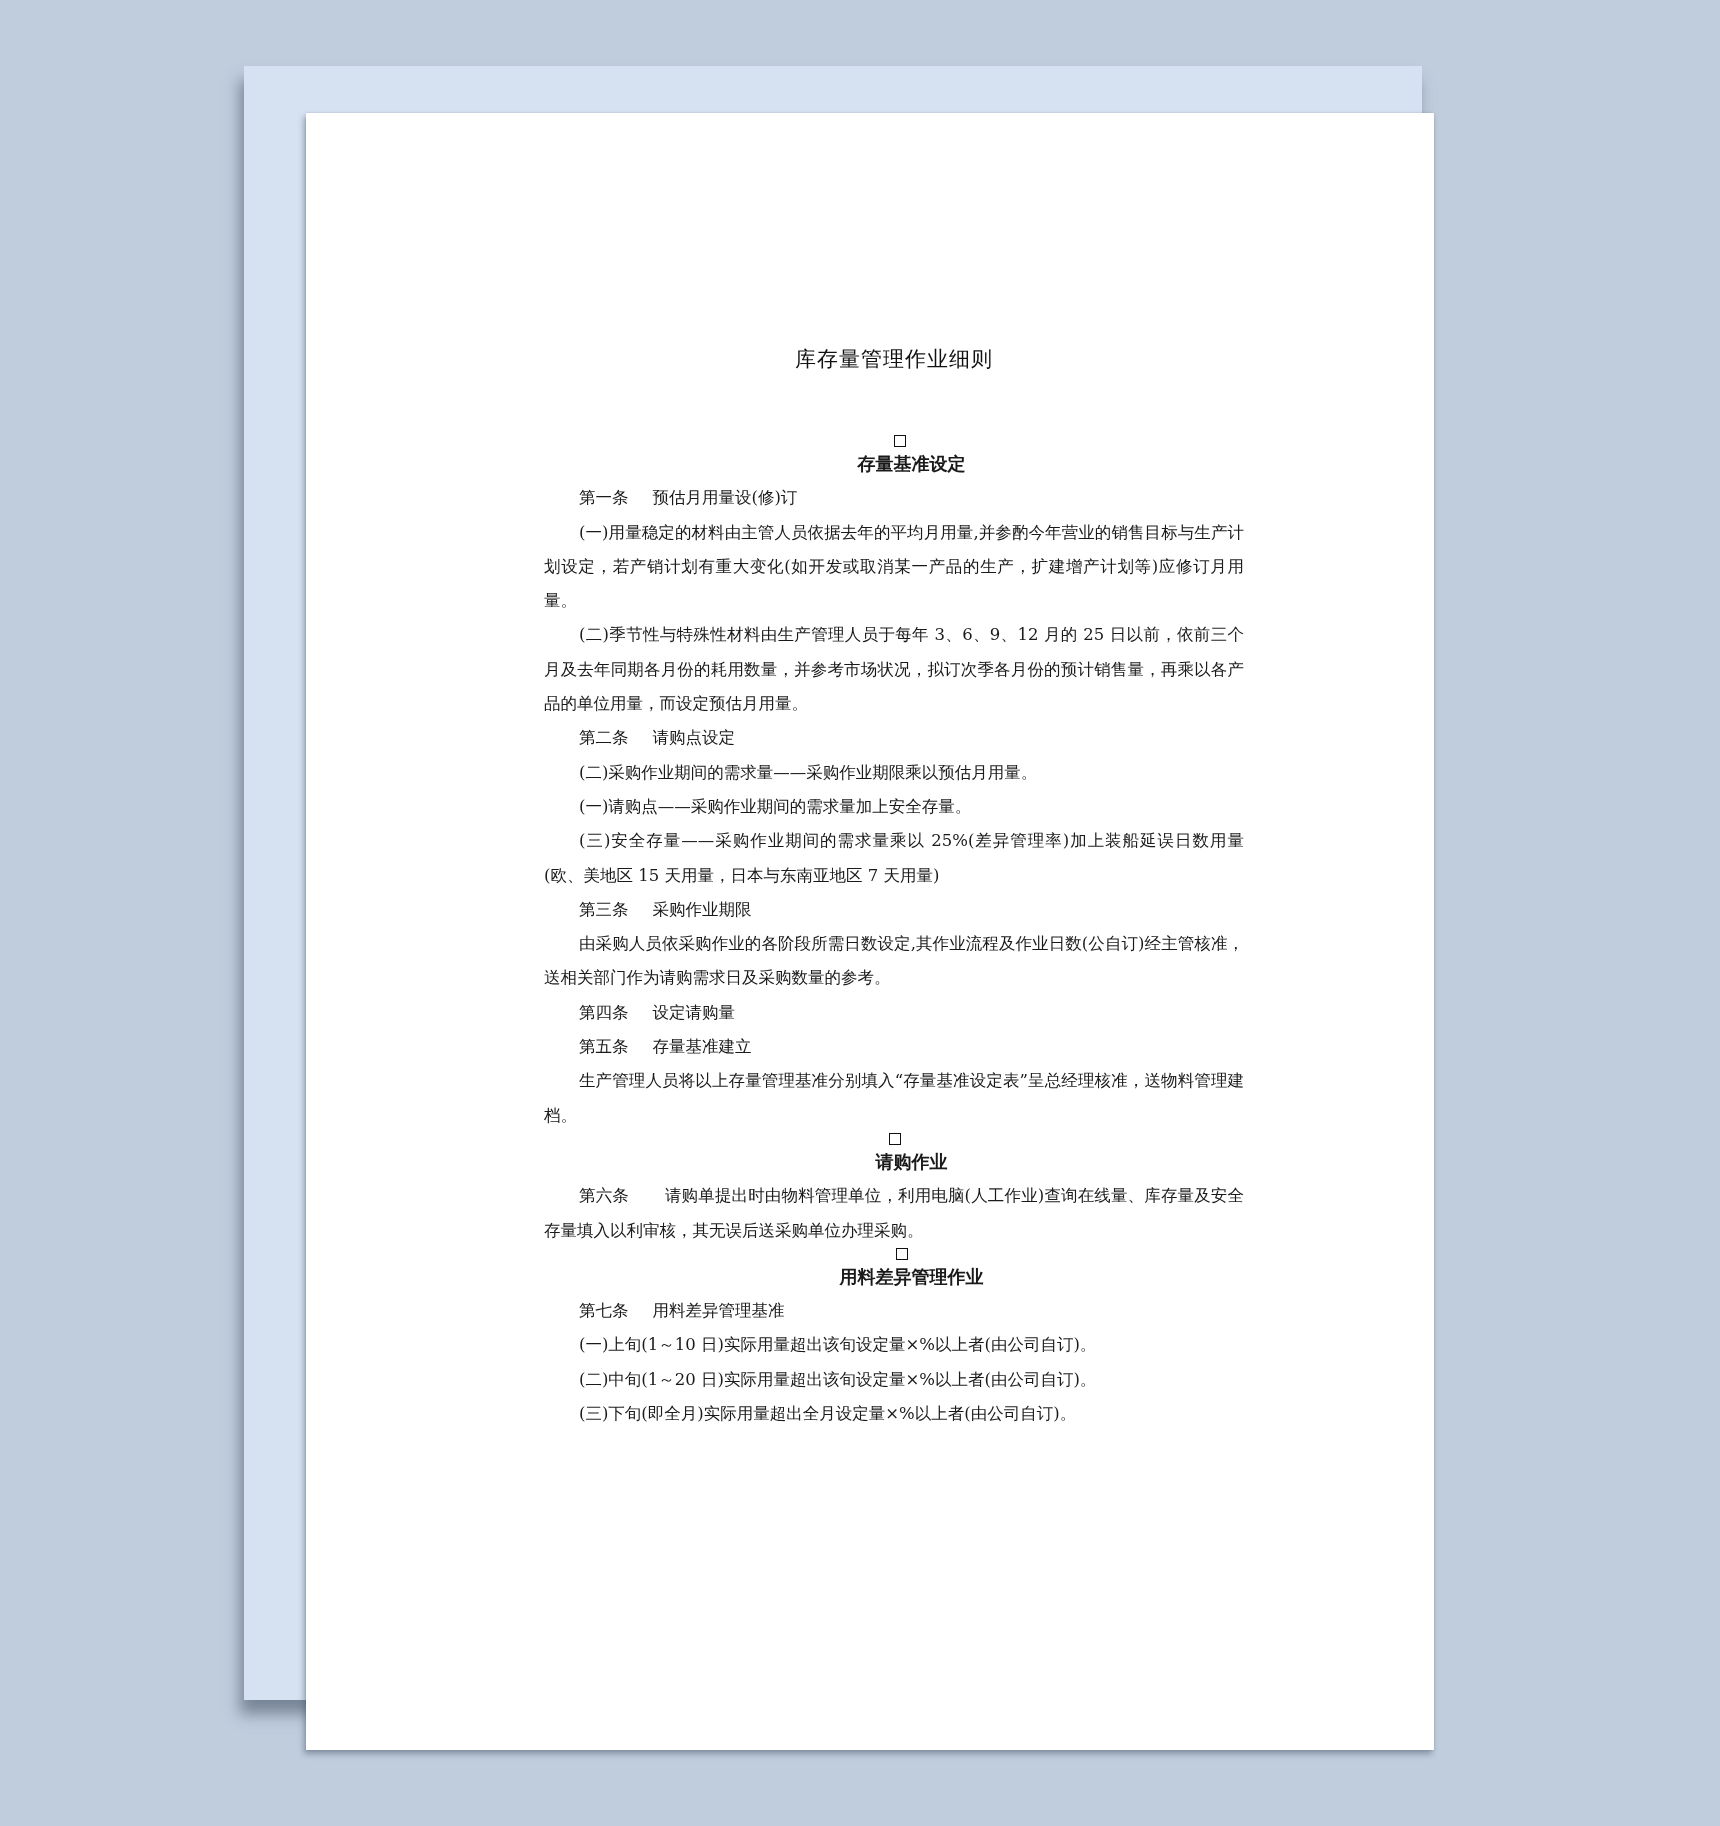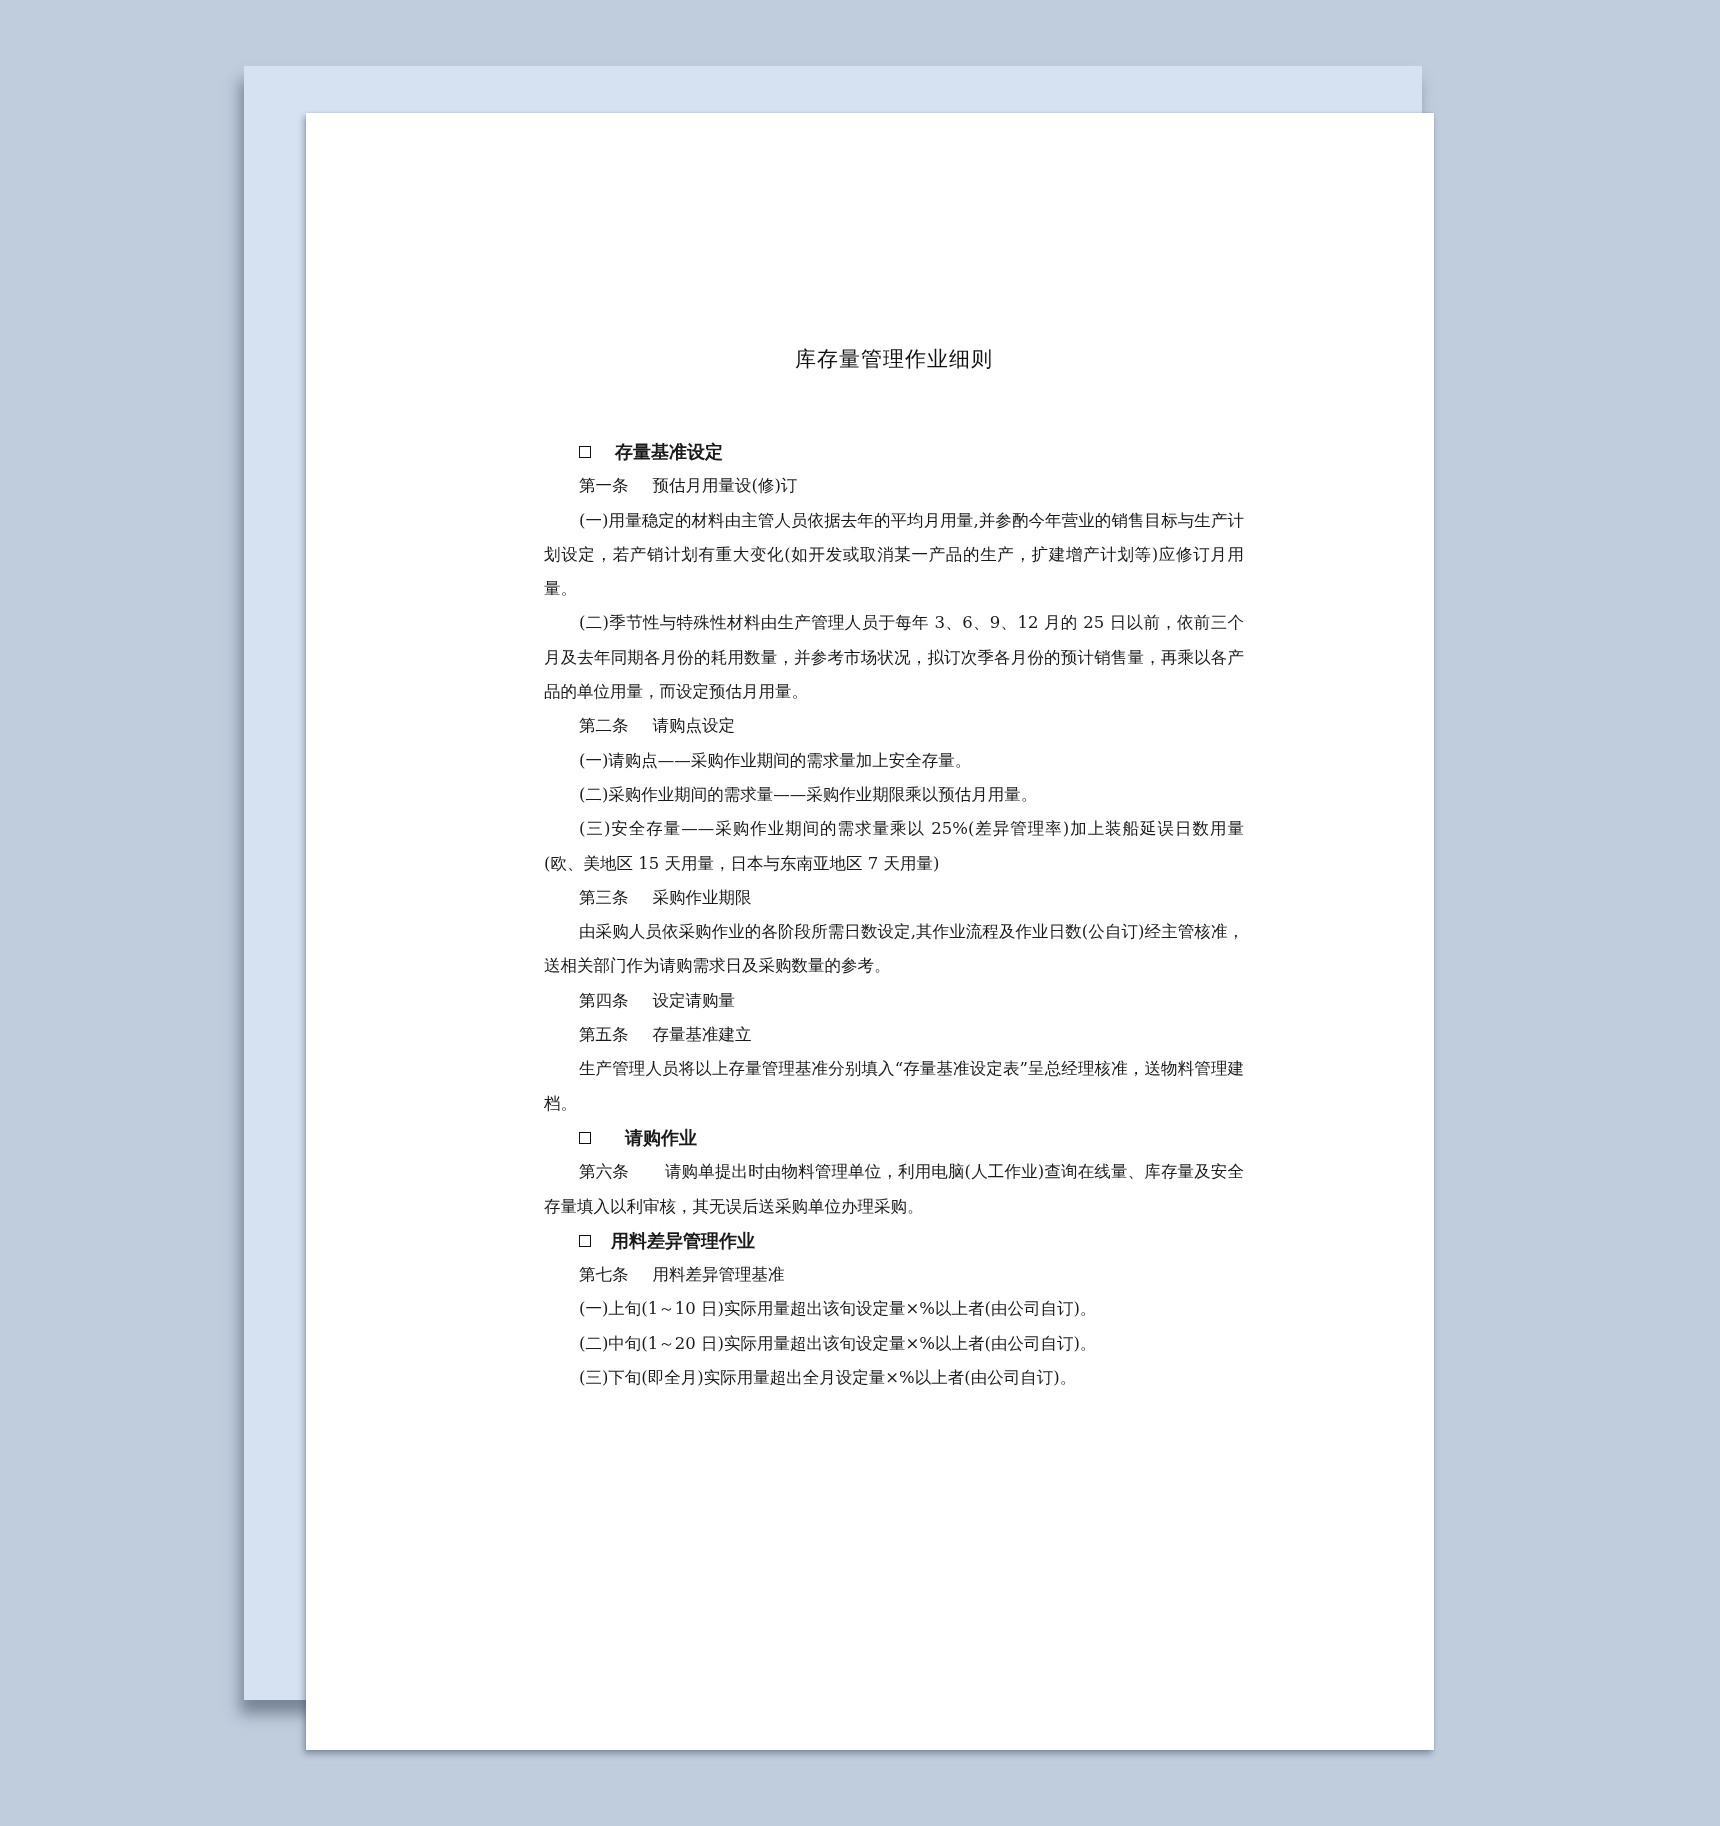--- a/index.html
+++ b/index.html
@@ -70,20 +70,21 @@
       padding-left: 35px;
     }
     .heading {
       margin: 0;
       font-family: "DejaVu Sans", "Liberation Sans", sans-serif;
       font-size: 18px;
       font-weight: bold;
       padding-left: 35px;
       display: flex;
       align-items: center;
+      flex-direction: column;
     }
     .heading .box {
       display: inline-block;
       width: 12px;
       height: 12px;
       border: 1.6px solid #111;
       box-sizing: border-box;
       margin-right: 24px;
     }
     .heading.light .box {
@@ -116,22 +117,22 @@
 
       <p class="article">
         <span class="num">第一条</span><span>预估月用量设(修)订</span>
       </p>
       <p class="p">(一)用量稳定的材料由主管人员依据去年的平均月用量,并参酌今年营业的销售目标与生产计划设定，若产销计划有重大变化(如开发或取消某一产品的生产，扩建增产计划等)应修订月用量。</p>
       <p class="p">(二)季节性与特殊性材料由生产管理人员于每年 3、6、9、12 月的 25 日以前，依前三个月及去年同期各月份的耗用数量，并参考市场状况，拟订次季各月份的预计销售量，再乘以各产品的单位用量，而设定预估月用量。</p>
 
       <p class="article">
         <span class="num">第二条</span><span>请购点设定</span>
       </p>
+      <p class="p">(二)采购作业期间的需求量——采购作业期限乘以预估月用量。</p>
       <p class="p">(一)请购点——采购作业期间的需求量加上安全存量。</p>
-      <p class="p">(二)采购作业期间的需求量——采购作业期限乘以预估月用量。</p>
       <p class="p">(三)安全存量——采购作业期间的需求量乘以 25%(差异管理率)加上装船延误日数用量(欧、美地区 15 天用量，日本与东南亚地区 7 天用量)</p>
 
       <p class="article">
         <span class="num">第三条</span><span>采购作业期限</span>
       </p>
       <p class="p">由采购人员依采购作业的各阶段所需日数设定,其作业流程及作业日数(公自订)经主管核准，送相关部门作为请购需求日及采购数量的参考。</p>
 
       <p class="article">
         <span class="num">第四条</span><span>设定请购量</span>
       </p>

